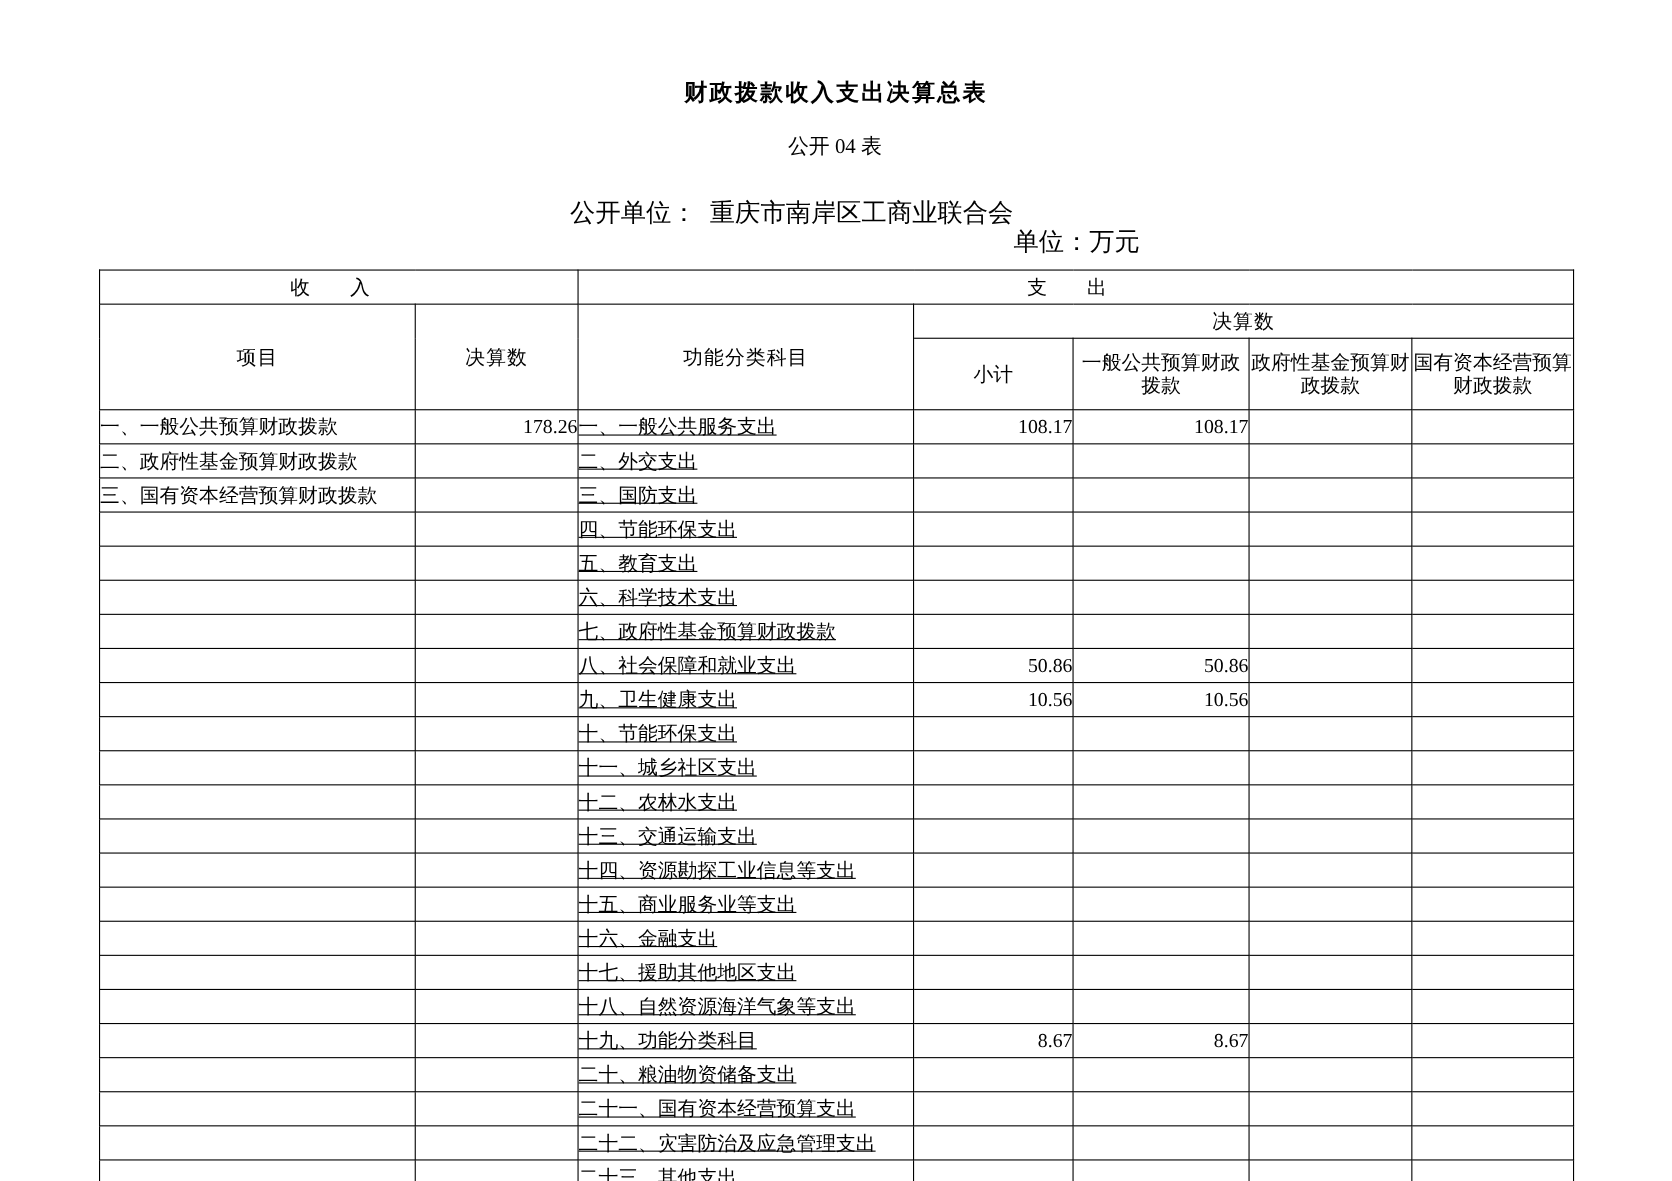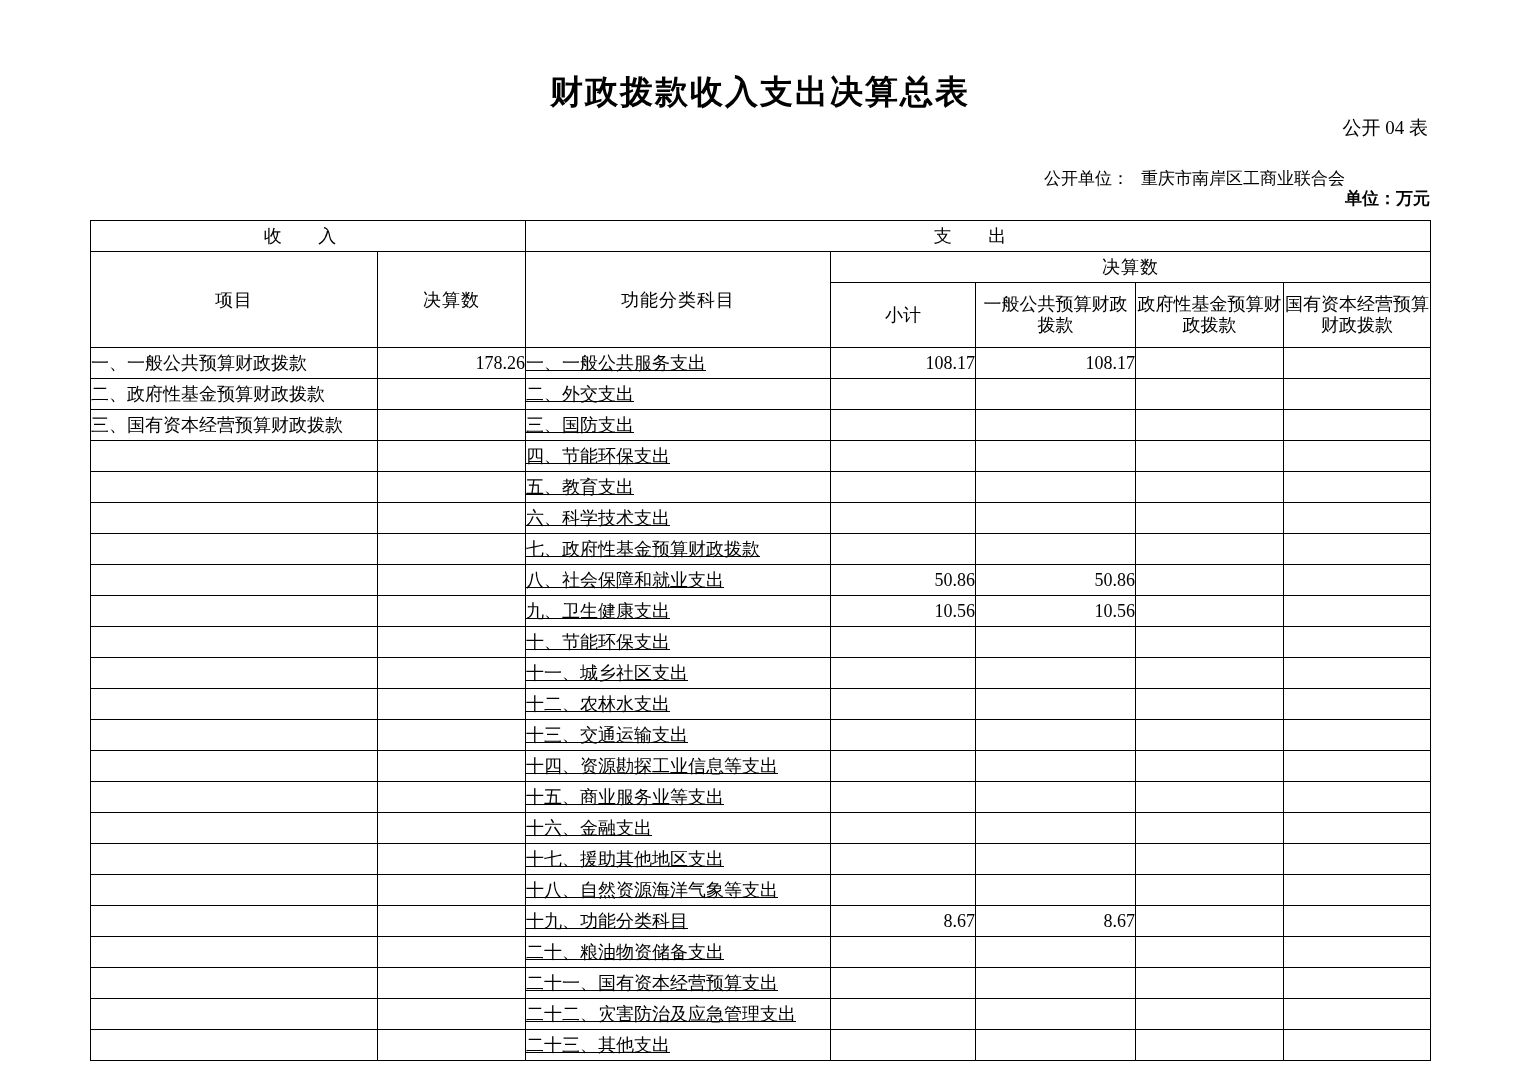--- a/index.html
+++ b/index.html
@@ -17,44 +17,44 @@
   }
   .page {
     width: 1520px;
     height: 1074px;
     position: relative;
     box-sizing: border-box;
     padding: 0 90px;
   }
   .doc-title {
     text-align: center;
-    font-size: 33px;
+    font-size: 21px;
     font-weight: bold;
     letter-spacing: 2px;
     margin-top: 70px;
     font-family: "Liberation Serif", "DejaVu Serif", serif;
   }
   .sheet-no {
-    text-align: right;
+    text-align: center;
     font-size: 19px;
+    margin-top: 22px;
     padding-right: 2px;
   }
   .meta-row {
     display: flex;
-    justify-content: flex-end;
+    justify-content: center;
     align-items: flex-end;
-    font-size: 17px;
+    font-size: 23px;
     margin-top: 6px;
   }
   .meta-left {
     white-space: pre;
   }
   .meta-right {
     white-space: pre;
-    font-weight: bold;
   }
   table.main {
     border-collapse: collapse;
     width: 1340px;
     margin-top: 10px;
     table-layout: fixed;
   }
   table.main td, table.main th {
     border: 1px solid #000;
     font-weight: normal;

